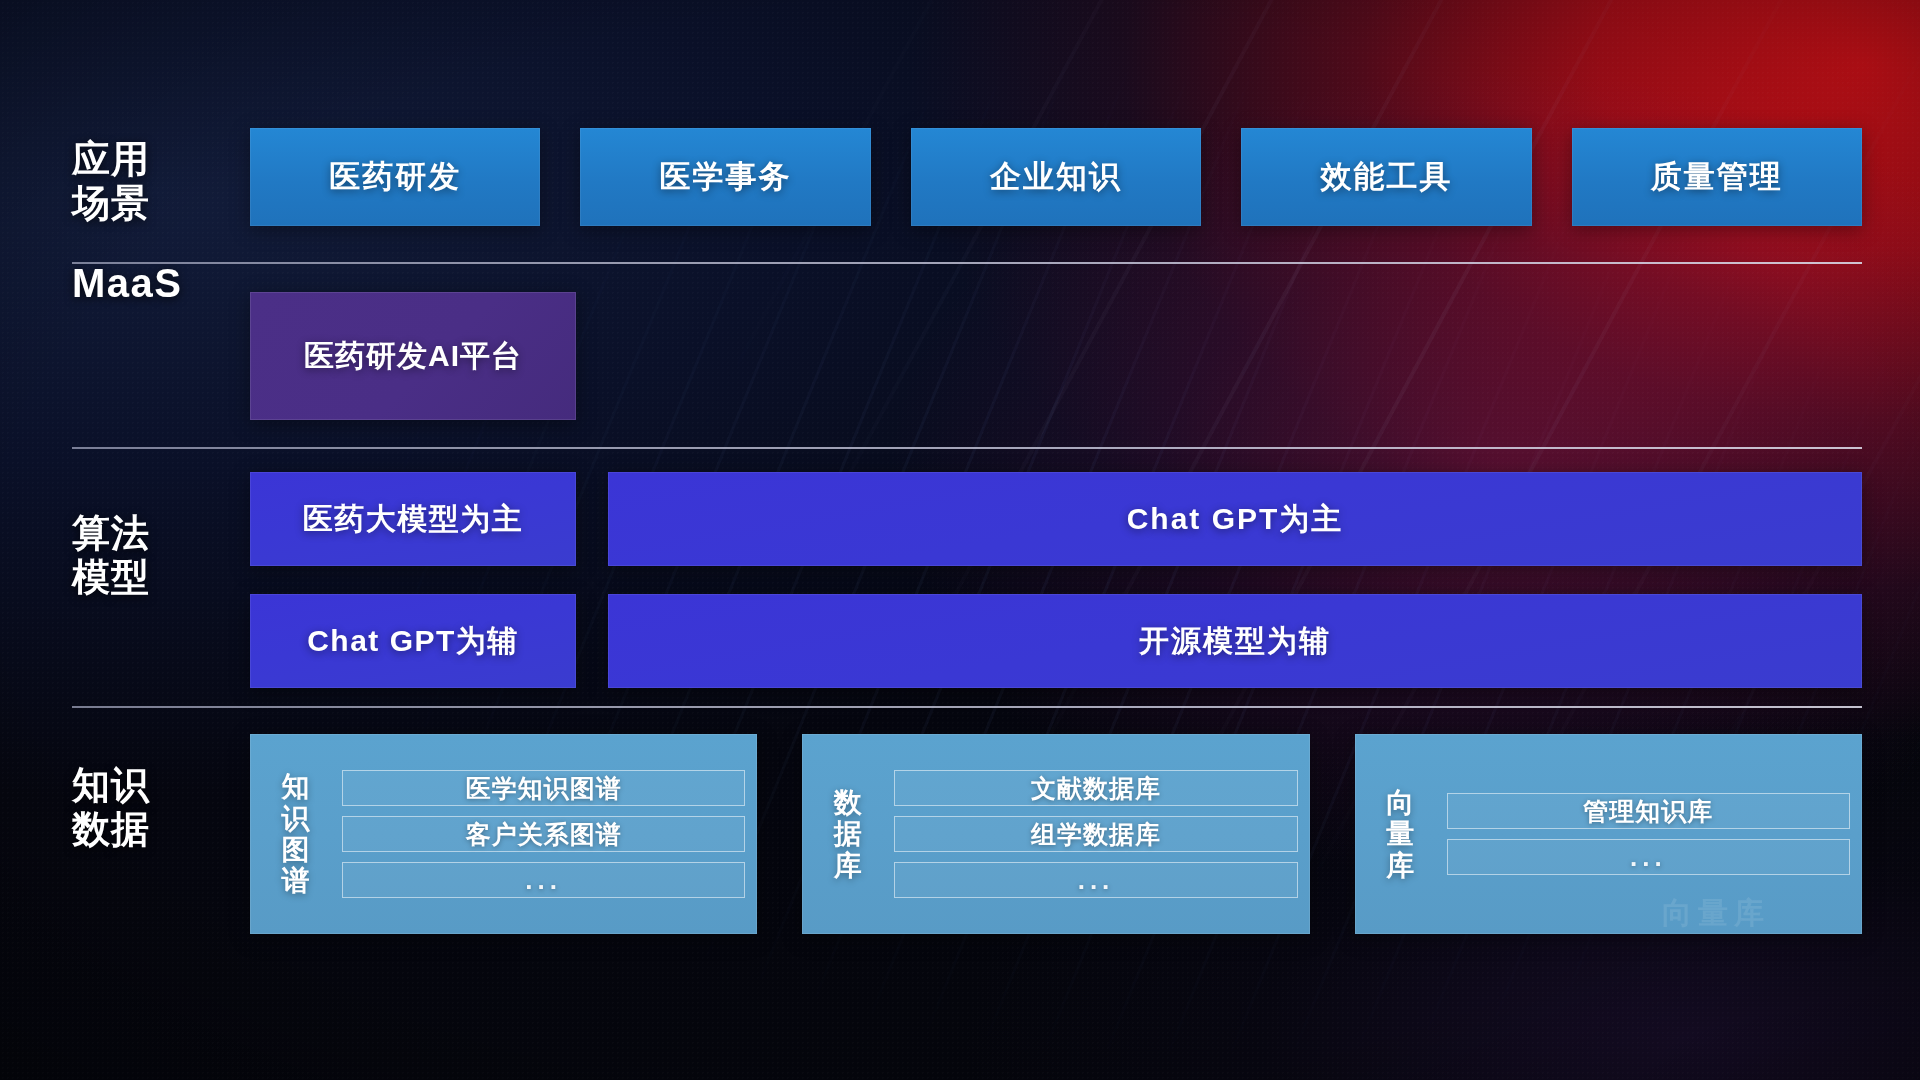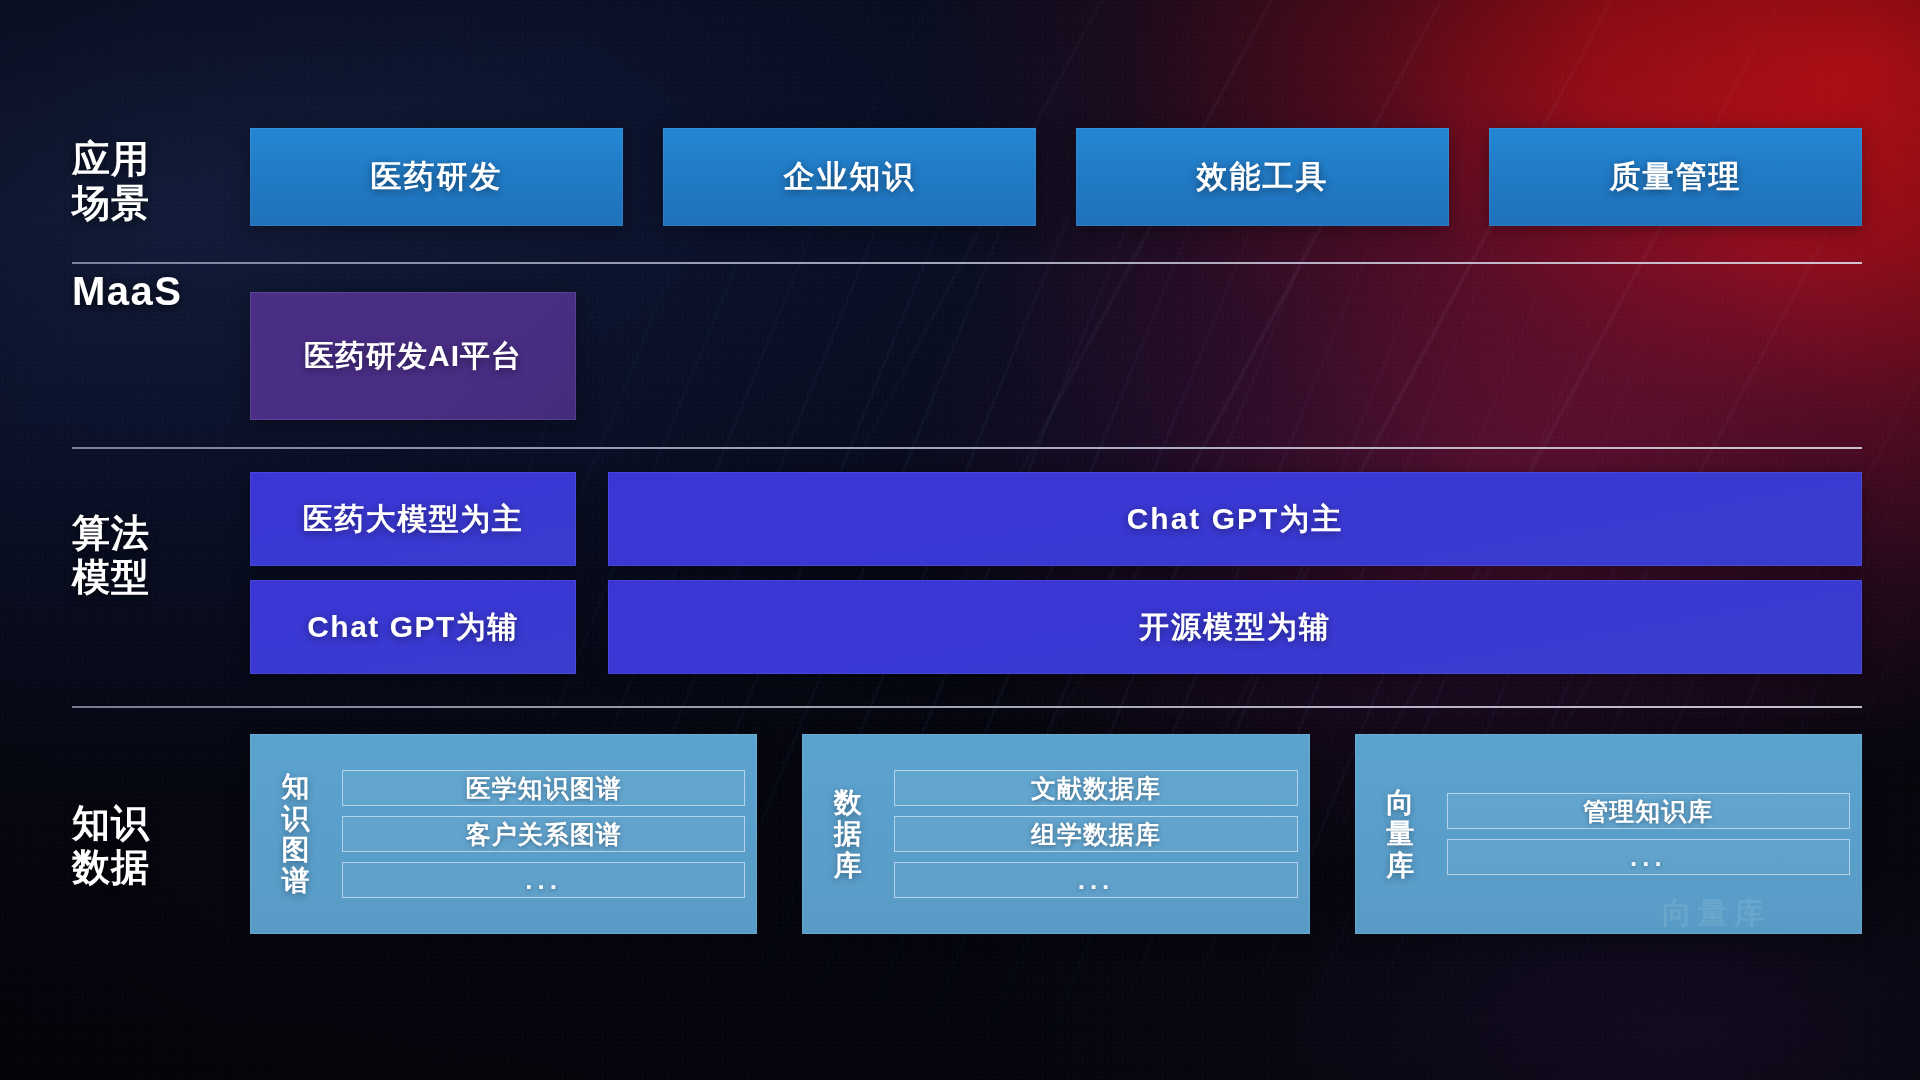--- a/index.html
+++ b/index.html
@@ -243,33 +243,36 @@
   <div id="content">
 
     <div class="row-label cn" style="top:138px;">应用
 场景</div>
 
     <div class="row" style="top:128px; height:98px; left:250px; right:58px;">
       <div class="card app-box" style="flex:1 1 0; margin-right:40px;">
         <span>医药研发</span>
       </div>
       <div class="card app-box" style="flex:1 1 0; margin-right:40px;">
+        <span>医学事务</span>
+      </div>
+      <div class="card app-box" style="flex:1 1 0; margin-right:40px;">
         <span>企业知识</span>
       </div>
       <div class="card app-box" style="flex:1 1 0; margin-right:40px;">
         <span>效能工具</span>
       </div>
       <div class="card app-box" style="flex:1 1 0;">
         <span>质量管理</span>
       </div>
     </div>
 
     <div class="divider" style="top:262px;"></div>
 
-    <div class="row-label en" style="top:268px;">MaaS</div>
+    <div class="row-label en" style="top:260px;">MaaS</div>
 
     <div class="row" style="top:292px; height:128px; left:250px; right:58px;">
       <div class="card maas-left" style="flex:0 0 326px; margin-right:32px;">
         <span>医药研发AI平台</span>
       </div>
     </div>
 
     <div class="divider" style="top:447px;"></div>
 
     <div class="row-label cn" style="top:512px;">算法
@@ -277,32 +280,32 @@
 
     <div class="row" style="top:472px; height:94px; left:250px; right:58px;">
       <div class="card algo-box" style="flex:0 0 326px; margin-right:32px;">
         <span>医药大模型为主</span>
       </div>
       <div class="card algo-box wide" style="flex:1 1 auto;">
         <span>Chat GPT为主</span>
       </div>
     </div>
 
-    <div class="row" style="top:580px; height:94px; left:250px; right:58px;">
+    <div class="row" style="top:594px; height:94px; left:250px; right:58px;">
       <div class="card algo-box" style="flex:0 0 326px; margin-right:32px;">
         <span>Chat GPT为辅</span>
       </div>
       <div class="card algo-box wide" style="flex:1 1 auto;">
         <span>开源模型为辅</span>
       </div>
     </div>
 
     <div class="divider" style="top:706px;"></div>
 
-    <div class="row-label cn" style="top:802px;">知识
+    <div class="row-label cn" style="top:764px;">知识
 数据</div>
 
     <div class="row" style="top:734px; height:200px; left:250px; right:58px;">
 
       <div class="kd-group" style="flex:1 1 0; margin-right:45px;">
         <div class="kd-title">知
 识
 图
 谱</div>
         <div class="kd-items">

